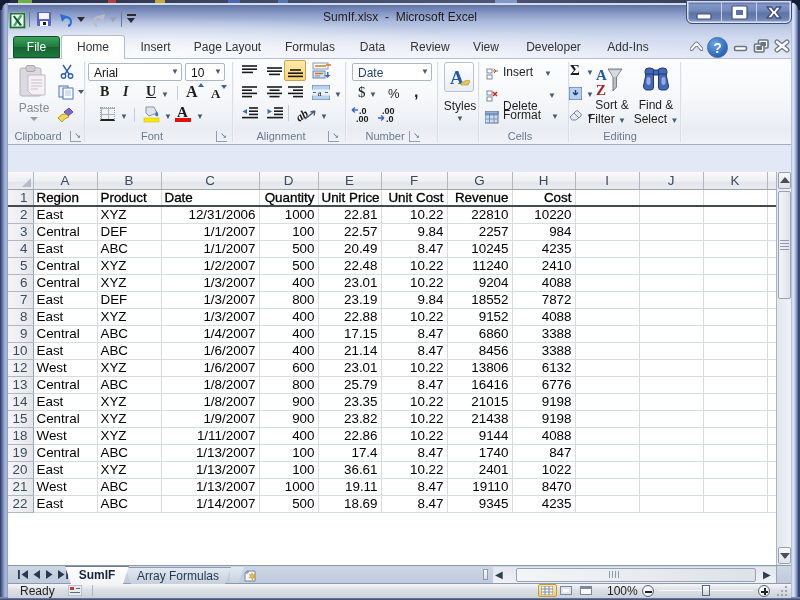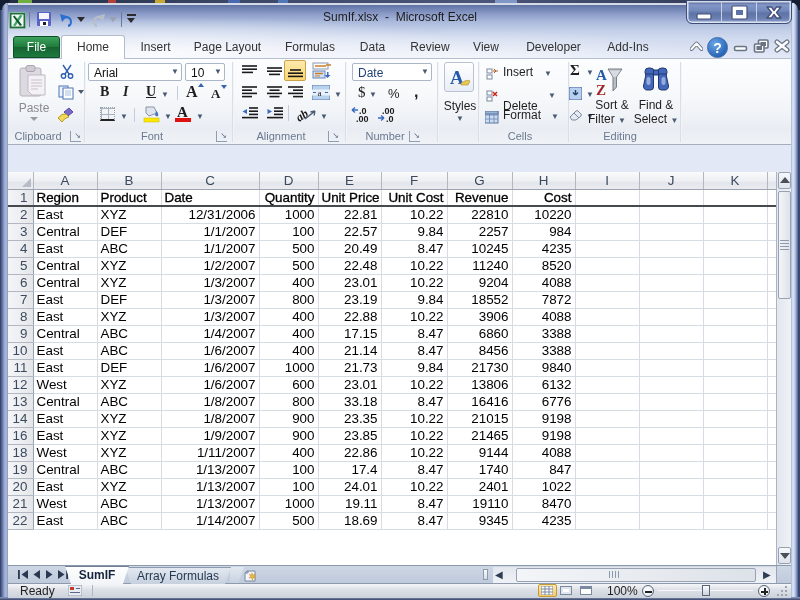--- a/index.html
+++ b/index.html
@@ -591,21 +591,21 @@
           </tr>
           <tr style="height:17px;">
             <td class="rh">5</td>
             <td class="c">Central</td>
             <td class="c">XYZ</td>
             <td class="c num">1/2/2007</td>
             <td class="c num">500</td>
             <td class="c num">22.48</td>
             <td class="c num">10.22</td>
             <td class="c num">11240</td>
-            <td class="c num">8520</td>
+            <td class="c num">2410</td>
             <td class="c"></td>
             <td class="c"></td>
             <td class="c"></td>
             <td class="c"></td>
           </tr>
           <tr style="height:17px;">
             <td class="rh">6</td>
             <td class="c">Central</td>
             <td class="c">XYZ</td>
             <td class="c num">1/3/2007</td>
@@ -635,21 +635,21 @@
             <td class="c"></td>
           </tr>
           <tr style="height:17px;">
             <td class="rh">8</td>
             <td class="c">East</td>
             <td class="c">XYZ</td>
             <td class="c num">1/3/2007</td>
             <td class="c num">400</td>
             <td class="c num">22.88</td>
             <td class="c num">10.22</td>
-            <td class="c num">3906</td>
+            <td class="c num">9152</td>
             <td class="c num">4088</td>
             <td class="c"></td>
             <td class="c"></td>
             <td class="c"></td>
             <td class="c"></td>
           </tr>
           <tr style="height:17px;">
             <td class="rh">9</td>
             <td class="c">Central</td>
             <td class="c">ABC</td>
@@ -673,56 +673,41 @@
             <td class="c num">21.14</td>
             <td class="c num">8.47</td>
             <td class="c num">8456</td>
             <td class="c num">3388</td>
             <td class="c"></td>
             <td class="c"></td>
             <td class="c"></td>
             <td class="c"></td>
           </tr>
           <tr style="height:17px;">
-            <td class="rh">11</td>
-            <td class="c">East</td>
-            <td class="c">DEF</td>
-            <td class="c num">1/6/2007</td>
-            <td class="c num">1000</td>
-            <td class="c num">21.73</td>
-            <td class="c num">9.84</td>
-            <td class="c num">21730</td>
-            <td class="c num">9840</td>
-            <td class="c"></td>
-            <td class="c"></td>
-            <td class="c"></td>
-            <td class="c"></td>
-          </tr>
-          <tr style="height:17px;">
             <td class="rh">12</td>
             <td class="c">West</td>
             <td class="c">XYZ</td>
             <td class="c num">1/6/2007</td>
             <td class="c num">600</td>
             <td class="c num">23.01</td>
             <td class="c num">10.22</td>
             <td class="c num">13806</td>
             <td class="c num">6132</td>
             <td class="c"></td>
             <td class="c"></td>
             <td class="c"></td>
             <td class="c"></td>
           </tr>
           <tr style="height:17px;">
             <td class="rh">13</td>
             <td class="c">Central</td>
             <td class="c">ABC</td>
             <td class="c num">1/8/2007</td>
             <td class="c num">800</td>
-            <td class="c num">33.18</td>
+            <td class="c num">25.79</td>
             <td class="c num">8.47</td>
             <td class="c num">16416</td>
             <td class="c num">6776</td>
             <td class="c"></td>
             <td class="c"></td>
             <td class="c"></td>
             <td class="c"></td>
           </tr>
           <tr style="height:17px;">
             <td class="rh">14</td>
@@ -733,28 +718,28 @@
             <td class="c num">23.35</td>
             <td class="c num">10.22</td>
             <td class="c num">21015</td>
             <td class="c num">9198</td>
             <td class="c"></td>
             <td class="c"></td>
             <td class="c"></td>
             <td class="c"></td>
           </tr>
           <tr style="height:17px;">
-            <td class="rh">16</td>
-            <td class="c">East</td>
+            <td class="rh">15</td>
+            <td class="c">Central</td>
             <td class="c">XYZ</td>
             <td class="c num">1/9/2007</td>
             <td class="c num">900</td>
-            <td class="c num">23.85</td>
+            <td class="c num">23.82</td>
             <td class="c num">10.22</td>
-            <td class="c num">21465</td>
+            <td class="c num">21438</td>
             <td class="c num">9198</td>
             <td class="c"></td>
             <td class="c"></td>
             <td class="c"></td>
             <td class="c"></td>
           </tr>
           <tr style="height:17px;">
             <td class="rh">18</td>
             <td class="c">West</td>
             <td class="c">XYZ</td>
@@ -783,21 +768,21 @@
             <td class="c"></td>
             <td class="c"></td>
             <td class="c"></td>
           </tr>
           <tr style="height:17px;">
             <td class="rh">20</td>
             <td class="c">East</td>
             <td class="c">XYZ</td>
             <td class="c num">1/13/2007</td>
             <td class="c num">100</td>
-            <td class="c num">24.01</td>
+            <td class="c num">36.61</td>
             <td class="c num">10.22</td>
             <td class="c num">2401</td>
             <td class="c num">1022</td>
             <td class="c"></td>
             <td class="c"></td>
             <td class="c"></td>
             <td class="c"></td>
           </tr>
           <tr style="height:17px;">
             <td class="rh">21</td>

